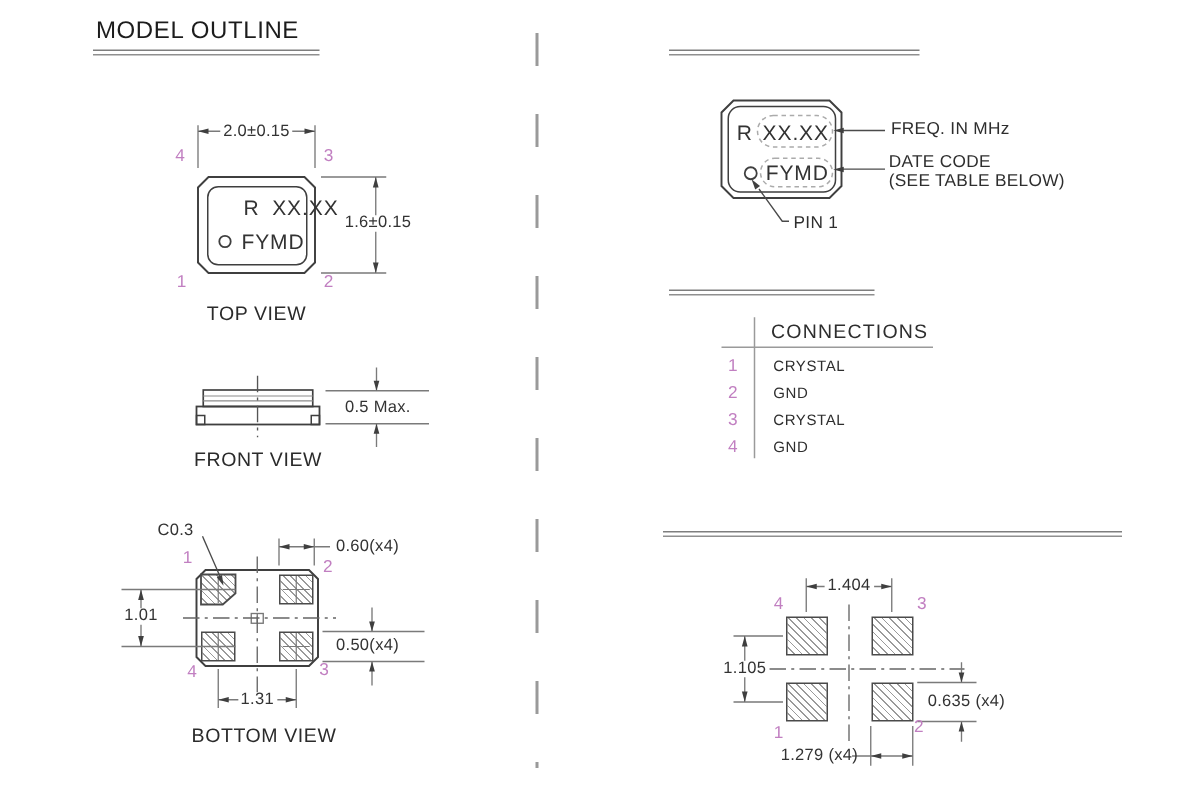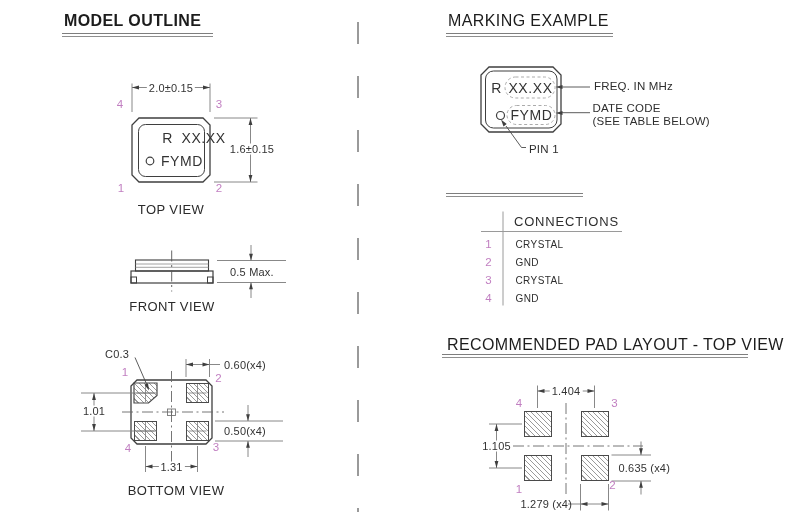--- a/index.html
+++ b/index.html
@@ -154,21 +154,21 @@
         <polygon points="496.5,424 494.6,431 498.4,431"></polygon>
         <polygon points="496.5,468 494.6,461 498.4,461"></polygon>
         <polygon points="641,455 639.1,448.3 642.9,448.3"></polygon>
         <polygon points="641,481 639.1,487.7 642.9,487.7"></polygon>
         <polygon points="580.5,504 587.5,502.1 587.5,505.9"></polygon>
         <polygon points="608.5,504 601.5,502.1 601.5,505.9"></polygon>
       </g>
     </g>
   </svg>
 
-  <span class="t heading" style="left:64px;top:13px;font-weight:bold;">MODEL OUTLINE</span>
+  <span class="t heading" style="left:64px;top:13px;">MODEL OUTLINE</span>
   <div class="dul" style="left:62px;top:32.5px;width:151px;"></div>
 
   <span class="t dim c" style="left:171px;top:87.5px;">2.0±0.15</span>
   <span class="t pin c" style="left: 120px; top: 104.5px; color: rgb(193, 127, 193);">4</span>
   <span class="t pin c" style="left: 219px; top: 104.5px; color: rgb(193, 127, 193);">3</span>
   <span class="t pin c" style="left: 121px; top: 188.5px; color: rgb(193, 127, 193);">1</span>
   <span class="t pin c" style="left: 219px; top: 188.5px; color: rgb(193, 127, 193);">2</span>
   <span class="t mark c" style="left:172px;top:137.5px;padding-left:44px;">R XX.XX</span>
   <span class="t mark c" style="left:182px;top:161px;">FYMD</span>
   <span class="t dim c" style="left:252px;top:149px;">1.6±0.15</span>
@@ -181,21 +181,20 @@
   <span class="t pin c" style="left: 125px; top: 373px; color: rgb(193, 127, 193);">1</span>
   <span class="t pin c" style="left: 218.5px; top: 378.5px; color: rgb(193, 127, 193);">2</span>
   <span class="t pin c" style="left: 128px; top: 448.5px; color: rgb(193, 127, 193);">4</span>
   <span class="t pin c" style="left: 216px; top: 448px; color: rgb(193, 127, 193);">3</span>
   <span class="t dim dimnobg vc" style="left:222px;top:364.5px;">0.60(x4)</span>
   <span class="t dim c" style="left:94px;top:410.5px;">1.01</span>
   <span class="t dim c" style="left:245px;top:431px;">0.50(x4)</span>
   <span class="t dim c" style="left:171.5px;top:466.5px;">1.31</span>
   <span class="t label c" style="left:176px;top:490px;">BOTTOM VIEW</span>
 
-  <span class="t heading" style="left:448px;top:13px;">MARKING EXAMPLE</span>
   <div class="dul" style="left:446px;top:32.5px;width:167px;"></div>
   <span class="t mark c" style="left:496.5px;top:87.5px;">R</span>
   <span class="t mark c" style="left:530.5px;top:87.5px;">XX.XX</span>
   <span class="t mark c" style="left:531.5px;top:115px;">FYMD</span>
   <span class="t callout vc" style="left:594px;top:87px;">FREQ. IN MHz</span>
   <span class="t callout vc" style="left:592.5px;top:108.5px;">DATE CODE</span>
   <span class="t callout vc" style="left:592.5px;top:122px;">(SEE TABLE BELOW)</span>
   <span class="t callout vc" style="left:529px;top:150px;">PIN 1</span>
 
   <div class="dul" style="left:446px;top:192.5px;width:137px;"></div>
@@ -203,21 +202,20 @@
 
   <span class="t pin c" style="left: 488.5px; top: 244.5px; color: rgb(193, 127, 193);">1</span>
   <span class="t tbl vc" style="left:515.5px;top:244.5px;">CRYSTAL</span>
   <span class="t pin c" style="left: 488.5px; top: 262.5px; color: rgb(193, 127, 193);">2</span>
   <span class="t tbl vc" style="left:515.5px;top:262.5px;">GND</span>
   <span class="t pin c" style="left: 488.5px; top: 280.5px; color: rgb(193, 127, 193);">3</span>
   <span class="t tbl vc" style="left:515.5px;top:280.5px;">CRYSTAL</span>
   <span class="t pin c" style="left: 488.5px; top: 298.5px; color: rgb(193, 127, 193);">4</span>
   <span class="t tbl vc" style="left:515.5px;top:298.5px;">GND</span>
 
-  <span class="t heading" style="left:447px;top:337px;">RECOMMENDED PAD LAYOUT - TOP VIEW</span>
   <div class="dul" style="left:442px;top:353.5px;width:306px;"></div>
   <span class="t dim c" style="left:566px;top:391px;">1.404</span>
   <span class="t pin c" style="left: 519px; top: 404px; color: rgb(193, 127, 193);">4</span>
   <span class="t pin c" style="left: 614.5px; top: 404px; color: rgb(193, 127, 193);">3</span>
   <span class="t pin c" style="left: 519px; top: 489.5px; color: rgb(193, 127, 193);">1</span>
   <span class="t pin c" style="left: 612.5px; top: 486px; color: rgb(193, 127, 193);">2</span>
   <span class="t dim c" style="left:496.5px;top:446px;">1.105</span>
   <span class="t dim dimnobg vc" style="left:616.5px;top:468px;">0.635 (x4)</span>
   <span class="t dim dimnobg vc" style="left:518.5px;top:504px;">1.279 (x4)</span>
 

